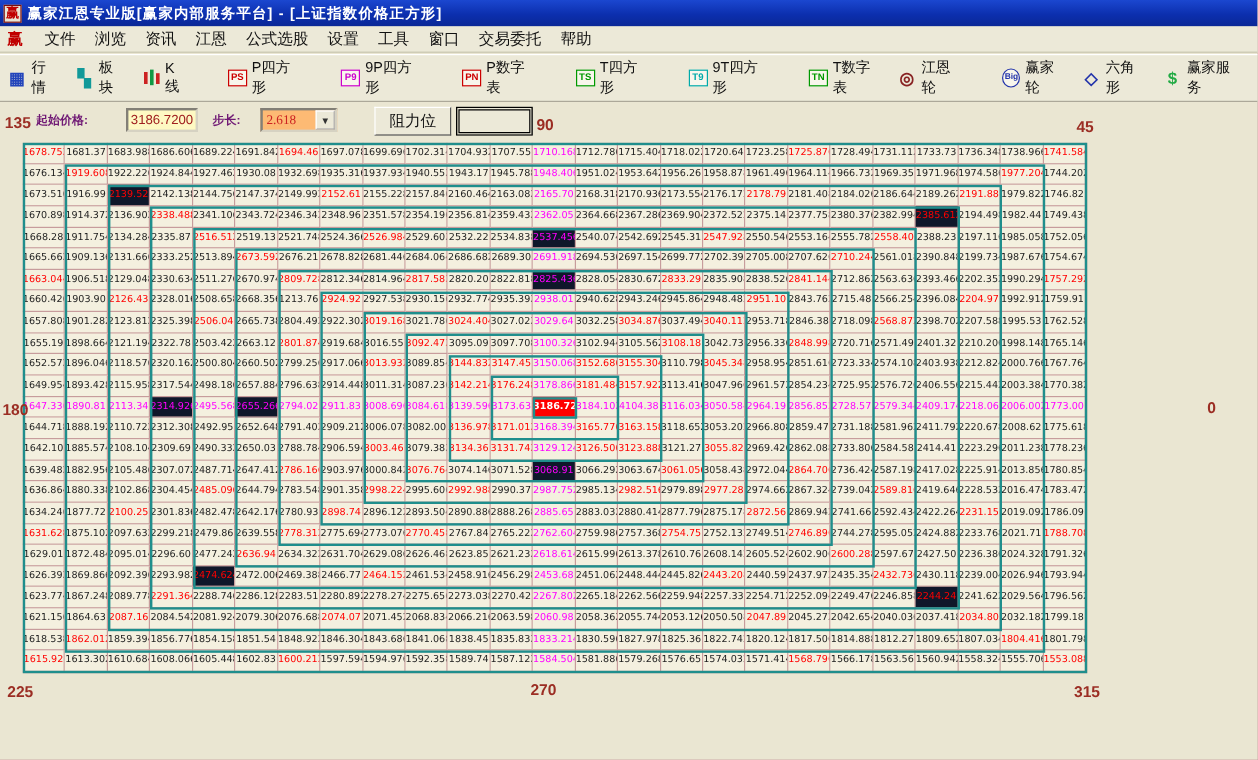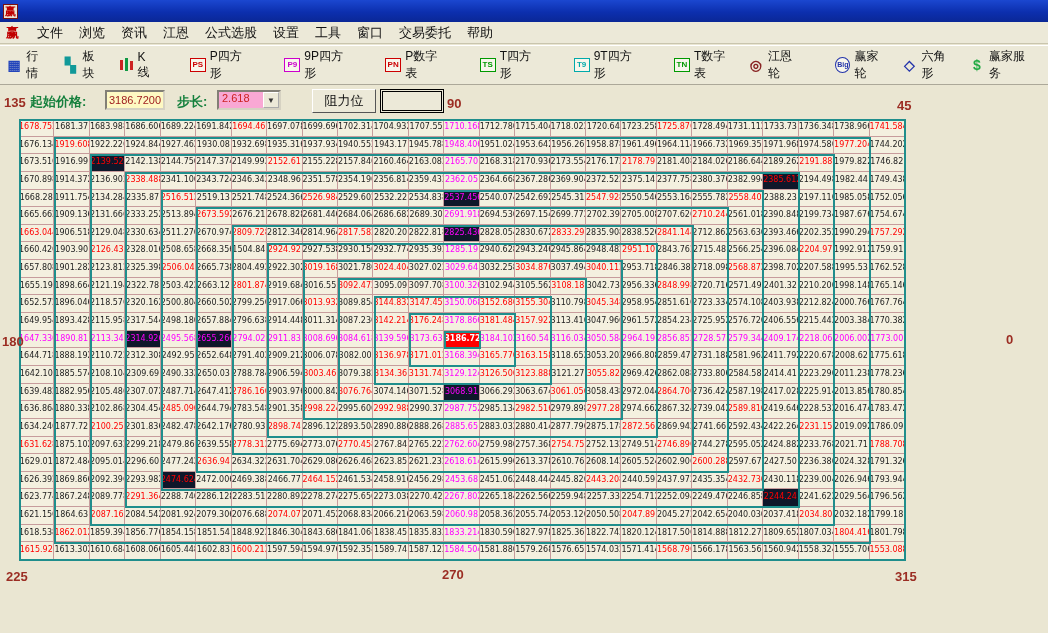--- a/index.html
+++ b/index.html
@@ -30,26 +30,26 @@
     text-align:center; line-height:12px; letter-spacing:0;margin-left:20px; }
   .ic-badge.round { border-radius:50%; width:16px; height:16px; line-height:14px; font-size:7px; }
   .ic-k { position:relative; width:16px; height:16px; }
   .ic-k i { position:absolute; width:3px; background:#cc2222; }
   .ic-k i:nth-child(1){ left:2px; top:3px; height:10px; }
   .ic-k i:nth-child(2){ left:7px; top:1px; height:13px; background:#119944; }
   .ic-k i:nth-child(3){ left:12px; top:4px; height:9px; }
 
   
   .controls { position:absolute; left:0; top:86px; width:1048px; height:31px; }
-  .ctl-label { position:absolute; top:7px; font-size:13px; color:#15803d; font-weight:bold; }
+  .ctl-label { position:absolute; top:7px; font-size:10px; color:#701a75; font-weight:bold; }
   .lbl-start { left:30px; } .lbl-step { left:177px; }
   .inp-start { position:absolute; left:105px; top:4px; width:60px; height:20px; border:2px inset #d6d2c2;
     background:#fef9c3; color:#a02020; font-size:11px; font-family:"Liberation Sans",sans-serif; padding:1px 2px; }
   .dd-step { position:absolute; left:217px; top:4px; width:64px; height:20px; border:2px inset #d6d2c2;
-    background:#f9a8d4; display:flex; align-items:flex-start; }
+    background:#fdba74; display:flex; align-items:center;font-family:Liberation Serif, serif; }
   .dd-step .val { flex:1; color:#cc2222; font-size:11px; padding-left:3px; }
   .dd-step .arrow { width:16px; height:16px; background:#ece9d8; border:1px outset #fff; font-size:8px;
     line-height:15px; text-align:center; color:#333; }
   .btn { position:absolute; top:3px; height:24px; width:64px; background:#ece9d8;
     border:1px solid #888; border-top-color:#fff; border-left-color:#fff; border-right-color:#555; border-bottom-color:#555;
     font-size:13px; color:#111; text-align:center; line-height:22px; }
   .btn-res { left:312px; }
   .btn-sup { left:380px; border:1px solid #000; box-shadow:inset 0 0 0 1px #ece9d8, inset 0 0 0 2px #000; }
   .btn-sup .inner { outline:1px dotted #333; outline-offset:-4px; display:block; height:100%;margin-top:44px; }
 
@@ -66,20 +66,21 @@
   .cell.r { color:#ff0000; }
   .cell.hl { background:#0f172a; }
   .cell.ctr { background:#ff0000; color:#ffffff; font-weight:bold; }
   .ringbox { position:absolute; border:2px solid #1f8e8c; pointer-events:none; }
 </style>
 </head>
 <body>
 
 <div class="titlebar">
   <div class="appicon">赢</div>
+  <div class="title">赢家江恩专业版[赢家内部服务平台] - [上证指数价格正方形]</div>
 </div>
 
 <div class="menubar">
   <span class="mlogo">赢</span>
 
 <span class="mitem">文件</span>
     <span class="mitem">浏览</span>
     <span class="mitem">资讯</span>
     <span class="mitem">江恩</span>
     <span class="mitem">公式选股</span>
@@ -339,27 +340,27 @@
     <div class="cell">2393.466</div>
     <div class="cell">2202.352</div>
     <div class="cell">1990.294</div>
     <div class="cell r">1757.292</div>
     <div class="cell">1660.426</div>
     <div class="cell">1903.90</div>
     <div class="cell r">2126.43</div>
     <div class="cell">2328.016</div>
     <div class="cell">2508.658</div>
     <div class="cell">2668.356</div>
-    <div class="cell">1504.84</div>
+    <div class="cell">1213.76</div>
     <div class="cell r">2924.92</div>
     <div class="cell">2927.538</div>
     <div class="cell">2930.156</div>
     <div class="cell">2932.774</div>
     <div class="cell">2935.392</div>
-    <div class="cell m">1285.19</div>
+    <div class="cell m">2938.01</div>
     <div class="cell">2940.628</div>
     <div class="cell">2943.246</div>
     <div class="cell">2945.864</div>
     <div class="cell">2948.482</div>
     <div class="cell r">2951.10</div>
     <div class="cell">2843.762</div>
     <div class="cell">2715.48</div>
     <div class="cell">2566.254</div>
     <div class="cell">2396.084</div>
     <div class="cell r">2204.97</div>
@@ -472,21 +473,21 @@
     <div class="cell m">2495.568</div>
     <div class="cell m hl">2655.266</div>
     <div class="cell m">2794.02</div>
     <div class="cell m">2911.83</div>
     <div class="cell m">3008.696</div>
     <div class="cell m">3084.618</div>
     <div class="cell m">3139.596</div>
     <div class="cell m">3173.63</div>
     <div class="cell ctr">3186.72</div>
     <div class="cell m">3184.102</div>
-    <div class="cell m">3160.54</div>
+    <div class="cell m">4104.38</div>
     <div class="cell m">3116.034</div>
     <div class="cell m">3050.584</div>
     <div class="cell m">2964.19</div>
     <div class="cell m">2856.852</div>
     <div class="cell m">2728.57</div>
     <div class="cell m">2579.344</div>
     <div class="cell m">2409.174</div>
     <div class="cell m">2218.06</div>
     <div class="cell m">2006.002</div>
     <div class="cell m">1773.00</div>

